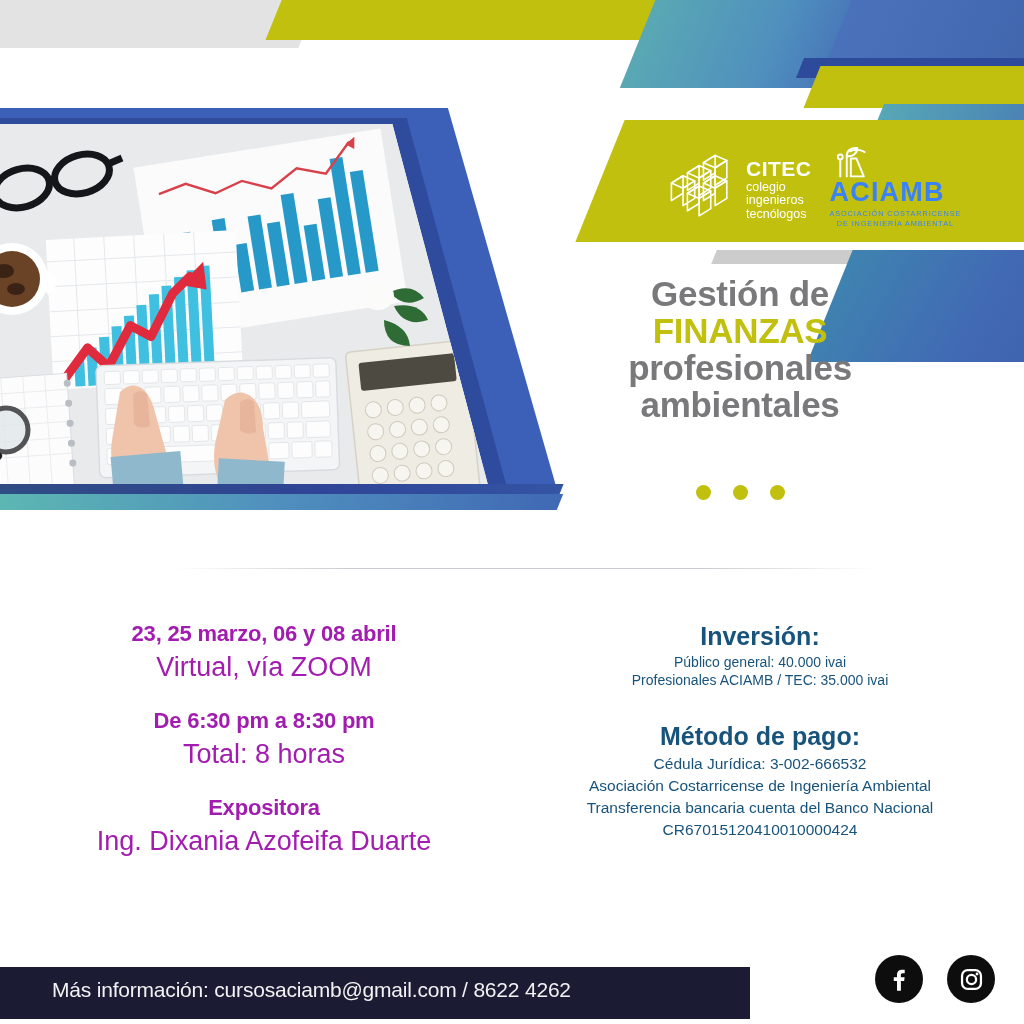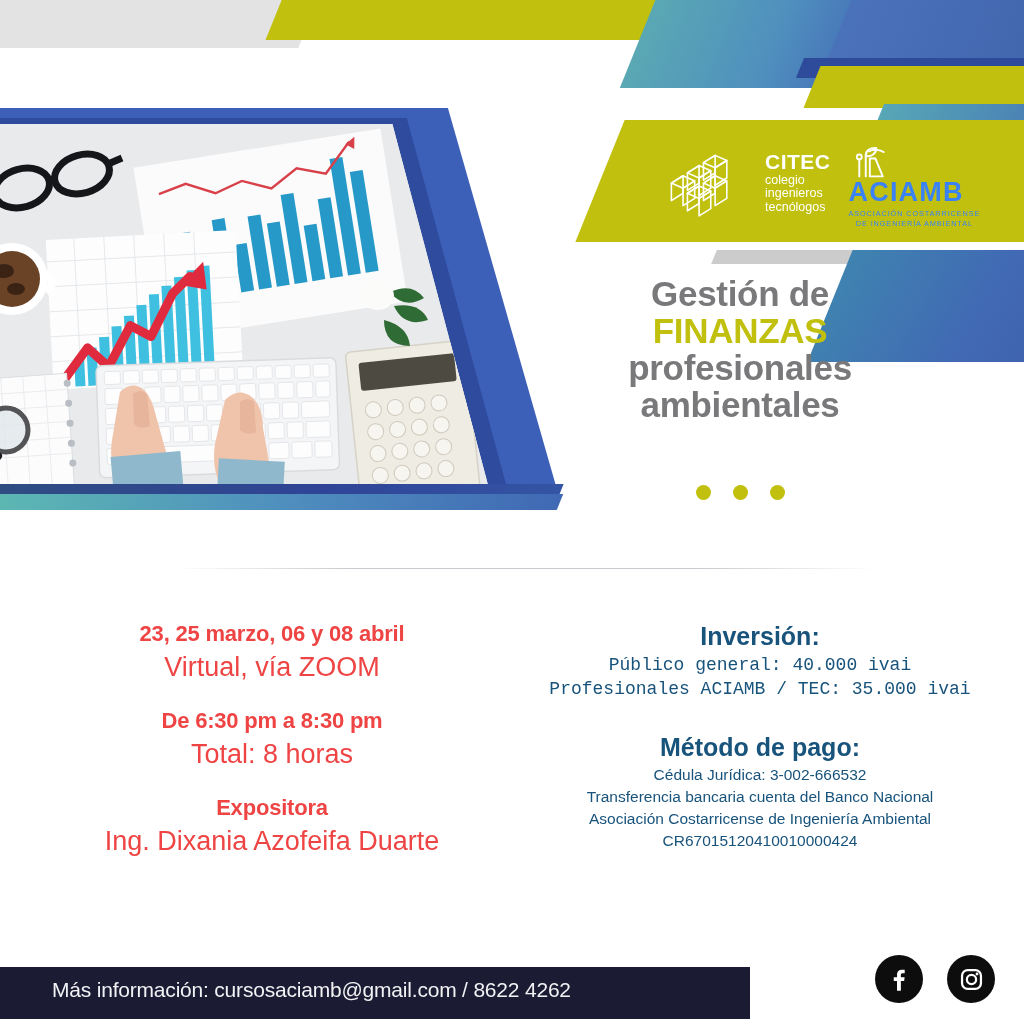--- a/index.html
+++ b/index.html
@@ -100,21 +100,21 @@
 
   
   .logo-row {
     position: absolute;
     left: 665px; top: 138px;
     width: 360px; height: 96px;
     display: flex;
     align-items: center;
     gap: 18px;
   }
-  .citec-logo { display: flex; align-items: flex-start; gap: 26px; }
+  .citec-logo { display: flex; align-items: flex-end; gap: 7px; }
   .citec-cubes { width: 74px; height: 70px; }
   .citec-words { line-height: 1.08; color: #ffffff; }
   .citec-name {
     font-size: 21px; font-weight: 700; letter-spacing: 0.5px;
   }
   .citec-sub { font-size: 12.5px; font-weight: 400; }
 
   .aciamb-logo {
     display: flex; flex-direction: column; align-items: flex-start;
     color: #3b82f6;
@@ -182,24 +182,24 @@
   .divider {
     position: absolute;
     left: 175px; top: 568px;
     width: 700px; height: 1px;
     background: linear-gradient(90deg, rgba(200,200,205,0) 0%, #c9c9cf 25%, #c9c9cf 75%, rgba(200,200,205,0) 100%);
   }
 
   
   .col-left {
     position: absolute;
-    left: 32px; top: 620px;
+    left: 24px; top: 620px;
     width: 480px;
     text-align: center;
-    color: #ef4444;
+    color: #a21caf;
   }
   .col-right {
     position: absolute;
     left: 530px; top: 620px;
     width: 460px;
     text-align: center;
     color: #18537c;
   }
   .blk { margin-bottom: 22px; }
   .blk:last-child { margin-bottom: 0; }
@@ -207,21 +207,21 @@
     font-size: 22px; font-weight: 700; letter-spacing: -0.2px;
     line-height: 1.3;
   }
   .b-reg {
     font-size: 27px; font-weight: 400; line-height: 1.35;
   }
   .r-head {
     font-size: 25px; font-weight: 700; line-height: 1.3;
   }
   .r-line {
-    font-size: 18px; font-weight: 400; line-height: 1.35; font-family: Liberation Mono, monospace;
+    font-size: 14px; font-weight: 400; line-height: 1.35;
   }
   .r-small {
     font-size: 15.5px; font-weight: 400; line-height: 1.42;
   }
 
   
   .footer-bar {
     position: absolute;
     left: -10px; top: 967px;
     width: 760px; height: 52px;
@@ -552,22 +552,22 @@
 
   <div class="col-right">
     <div class="blk">
       <div class="r-head">Inversión:</div>
       <div class="r-line">Público general: 40.000 ivai</div>
       <div class="r-line">Profesionales ACIAMB / TEC: 35.000 ivai</div>
     </div>
     <div class="blk" style="margin-top:30px;">
       <div class="r-head">Método de pago:</div>
       <div class="r-small">Cédula Jurídica: 3-002-666532</div>
+      <div class="r-small">Asociación Costarricense de Ingeniería Ambiental</div>
       <div class="r-small">Transferencia bancaria cuenta del Banco Nacional</div>
-      <div class="r-small">Asociación Costarricense de Ingeniería Ambiental</div>
       <div class="r-small">CR67015120410010000424</div>
     </div>
   </div>
 
   <div class="footer-bar"></div>
   <div class="footer-text">Más información: cursosaciamb@gmail.com / 8622 4262</div>
   <div class="socials">
     <span class="social-ico">
       <svg viewBox="0 0 24 24" width="28" height="28" fill="#ffffff">
         <path d="M13.6 22v-8.2h2.8l.42-3.2H13.6V8.54c0-.93.26-1.56 1.59-1.56h1.7V4.12c-.3-.04-1.3-.13-2.47-.13-2.45 0-4.12 1.49-4.12 4.23v2.36H7.5v3.2h2.8V22z"></path>

